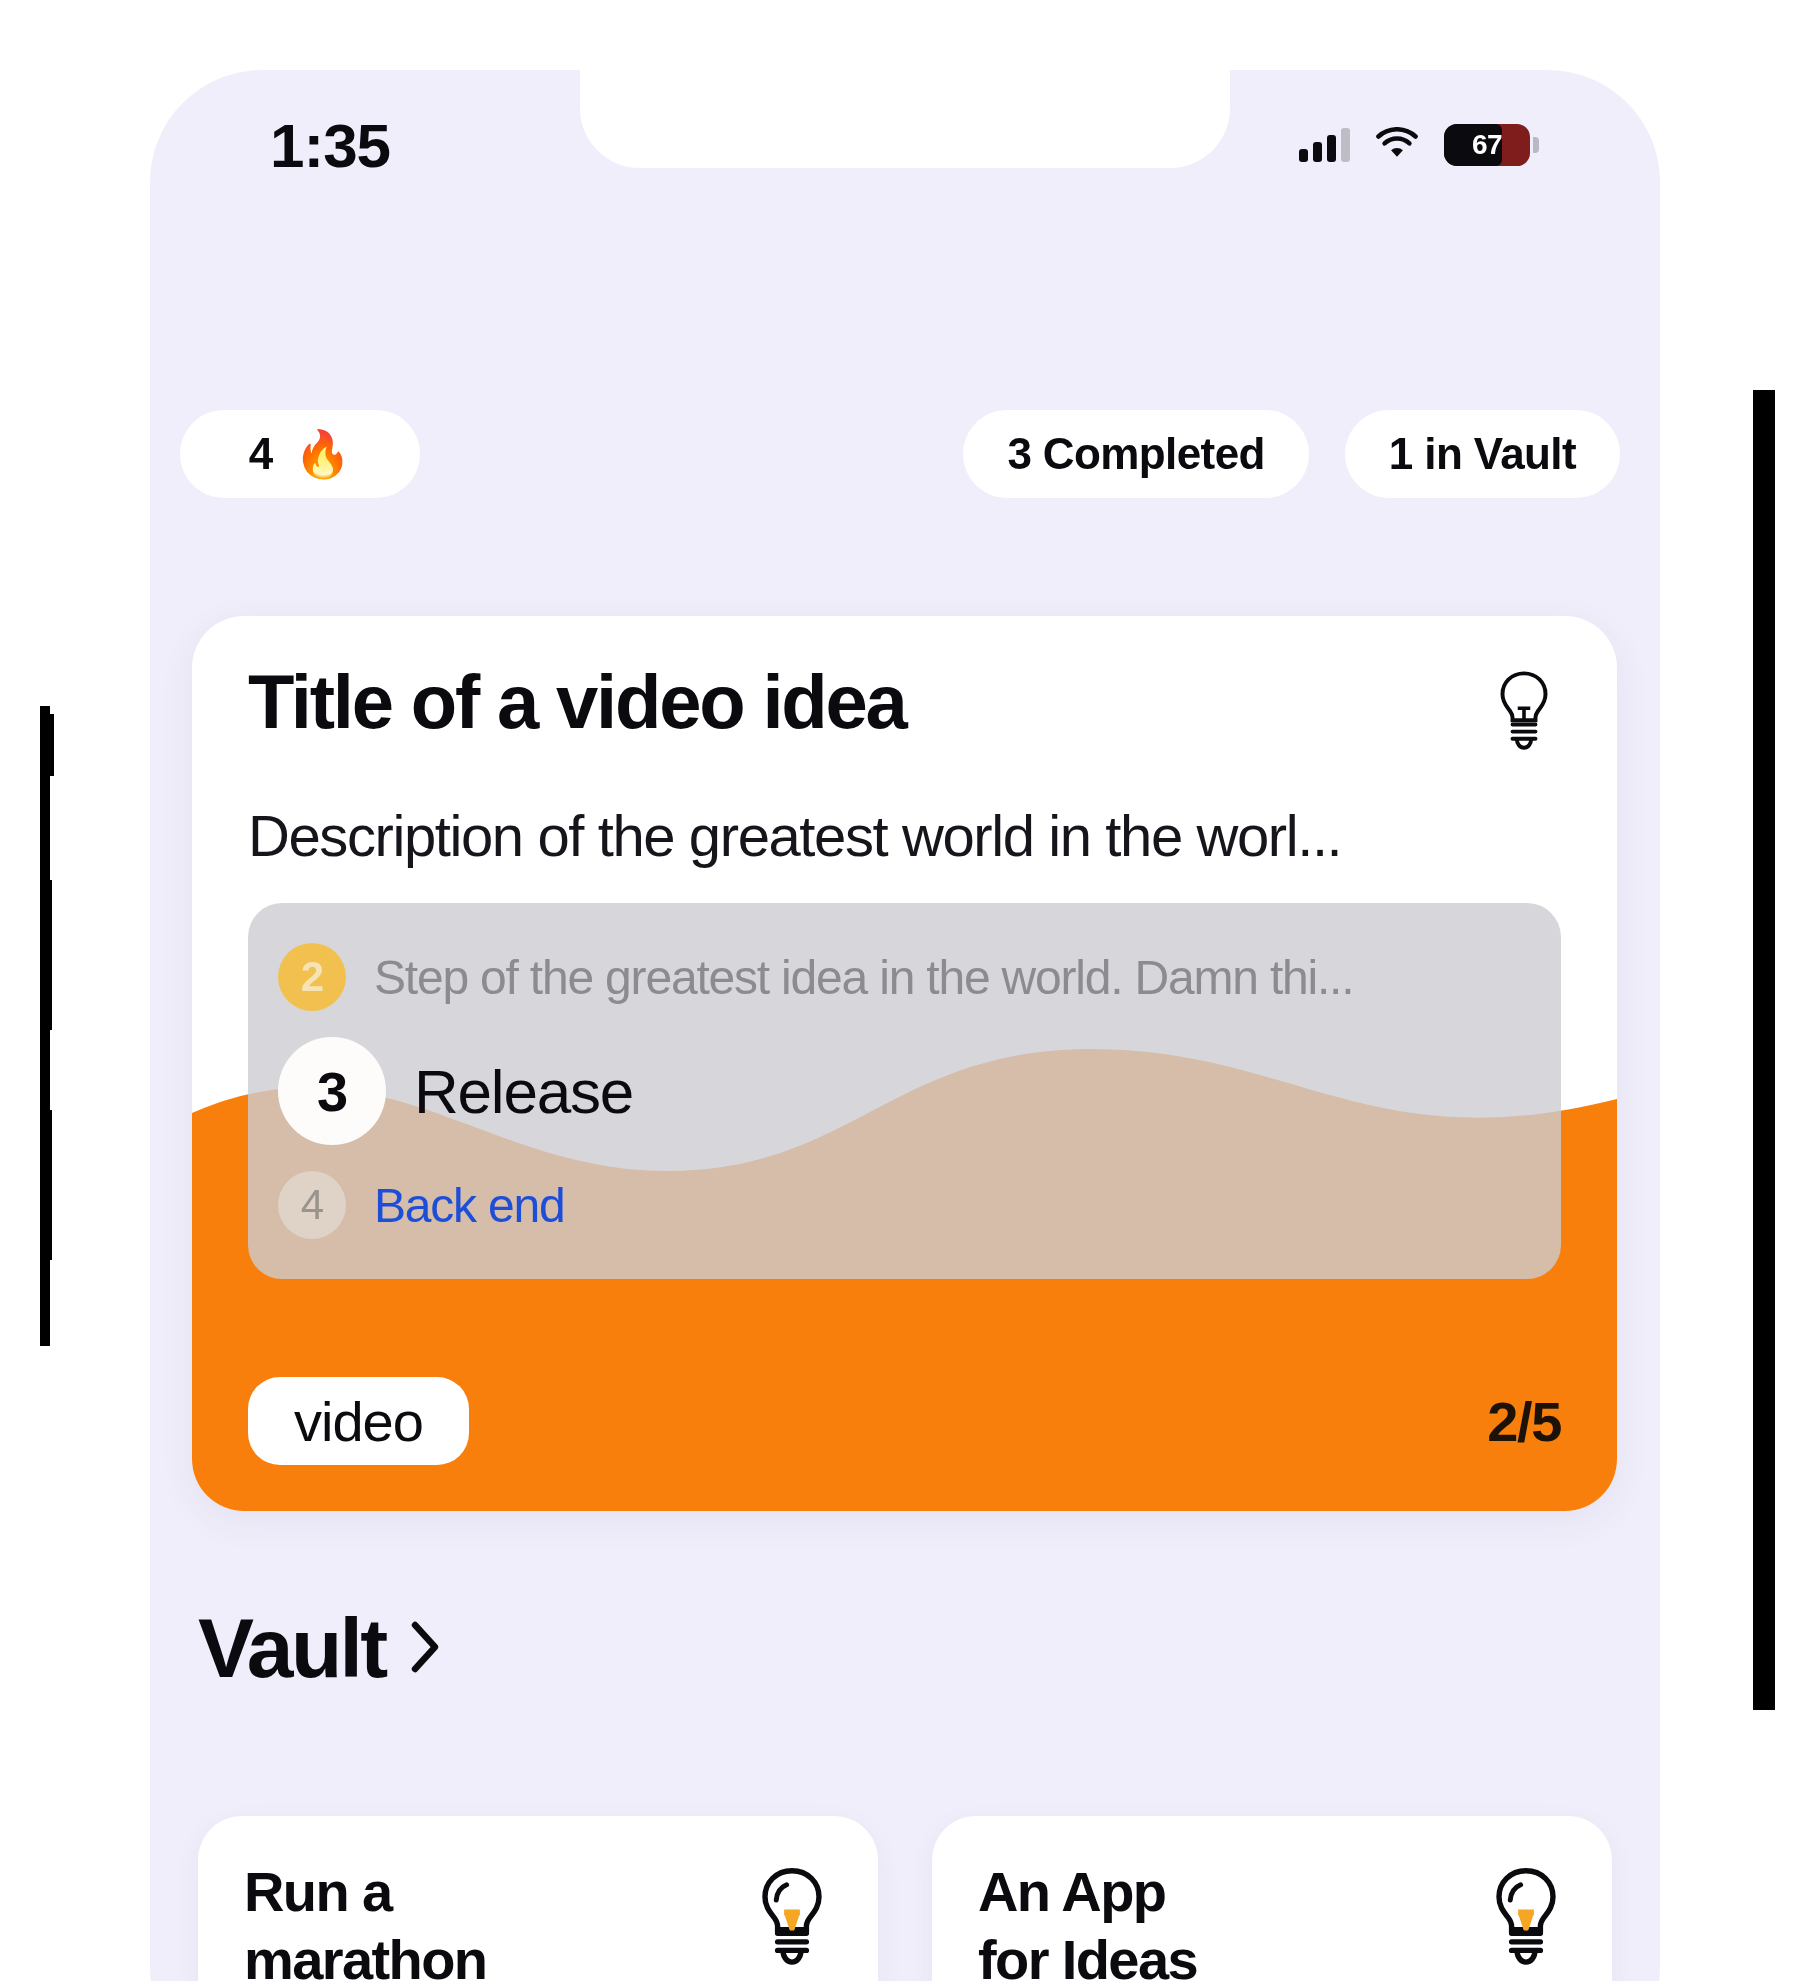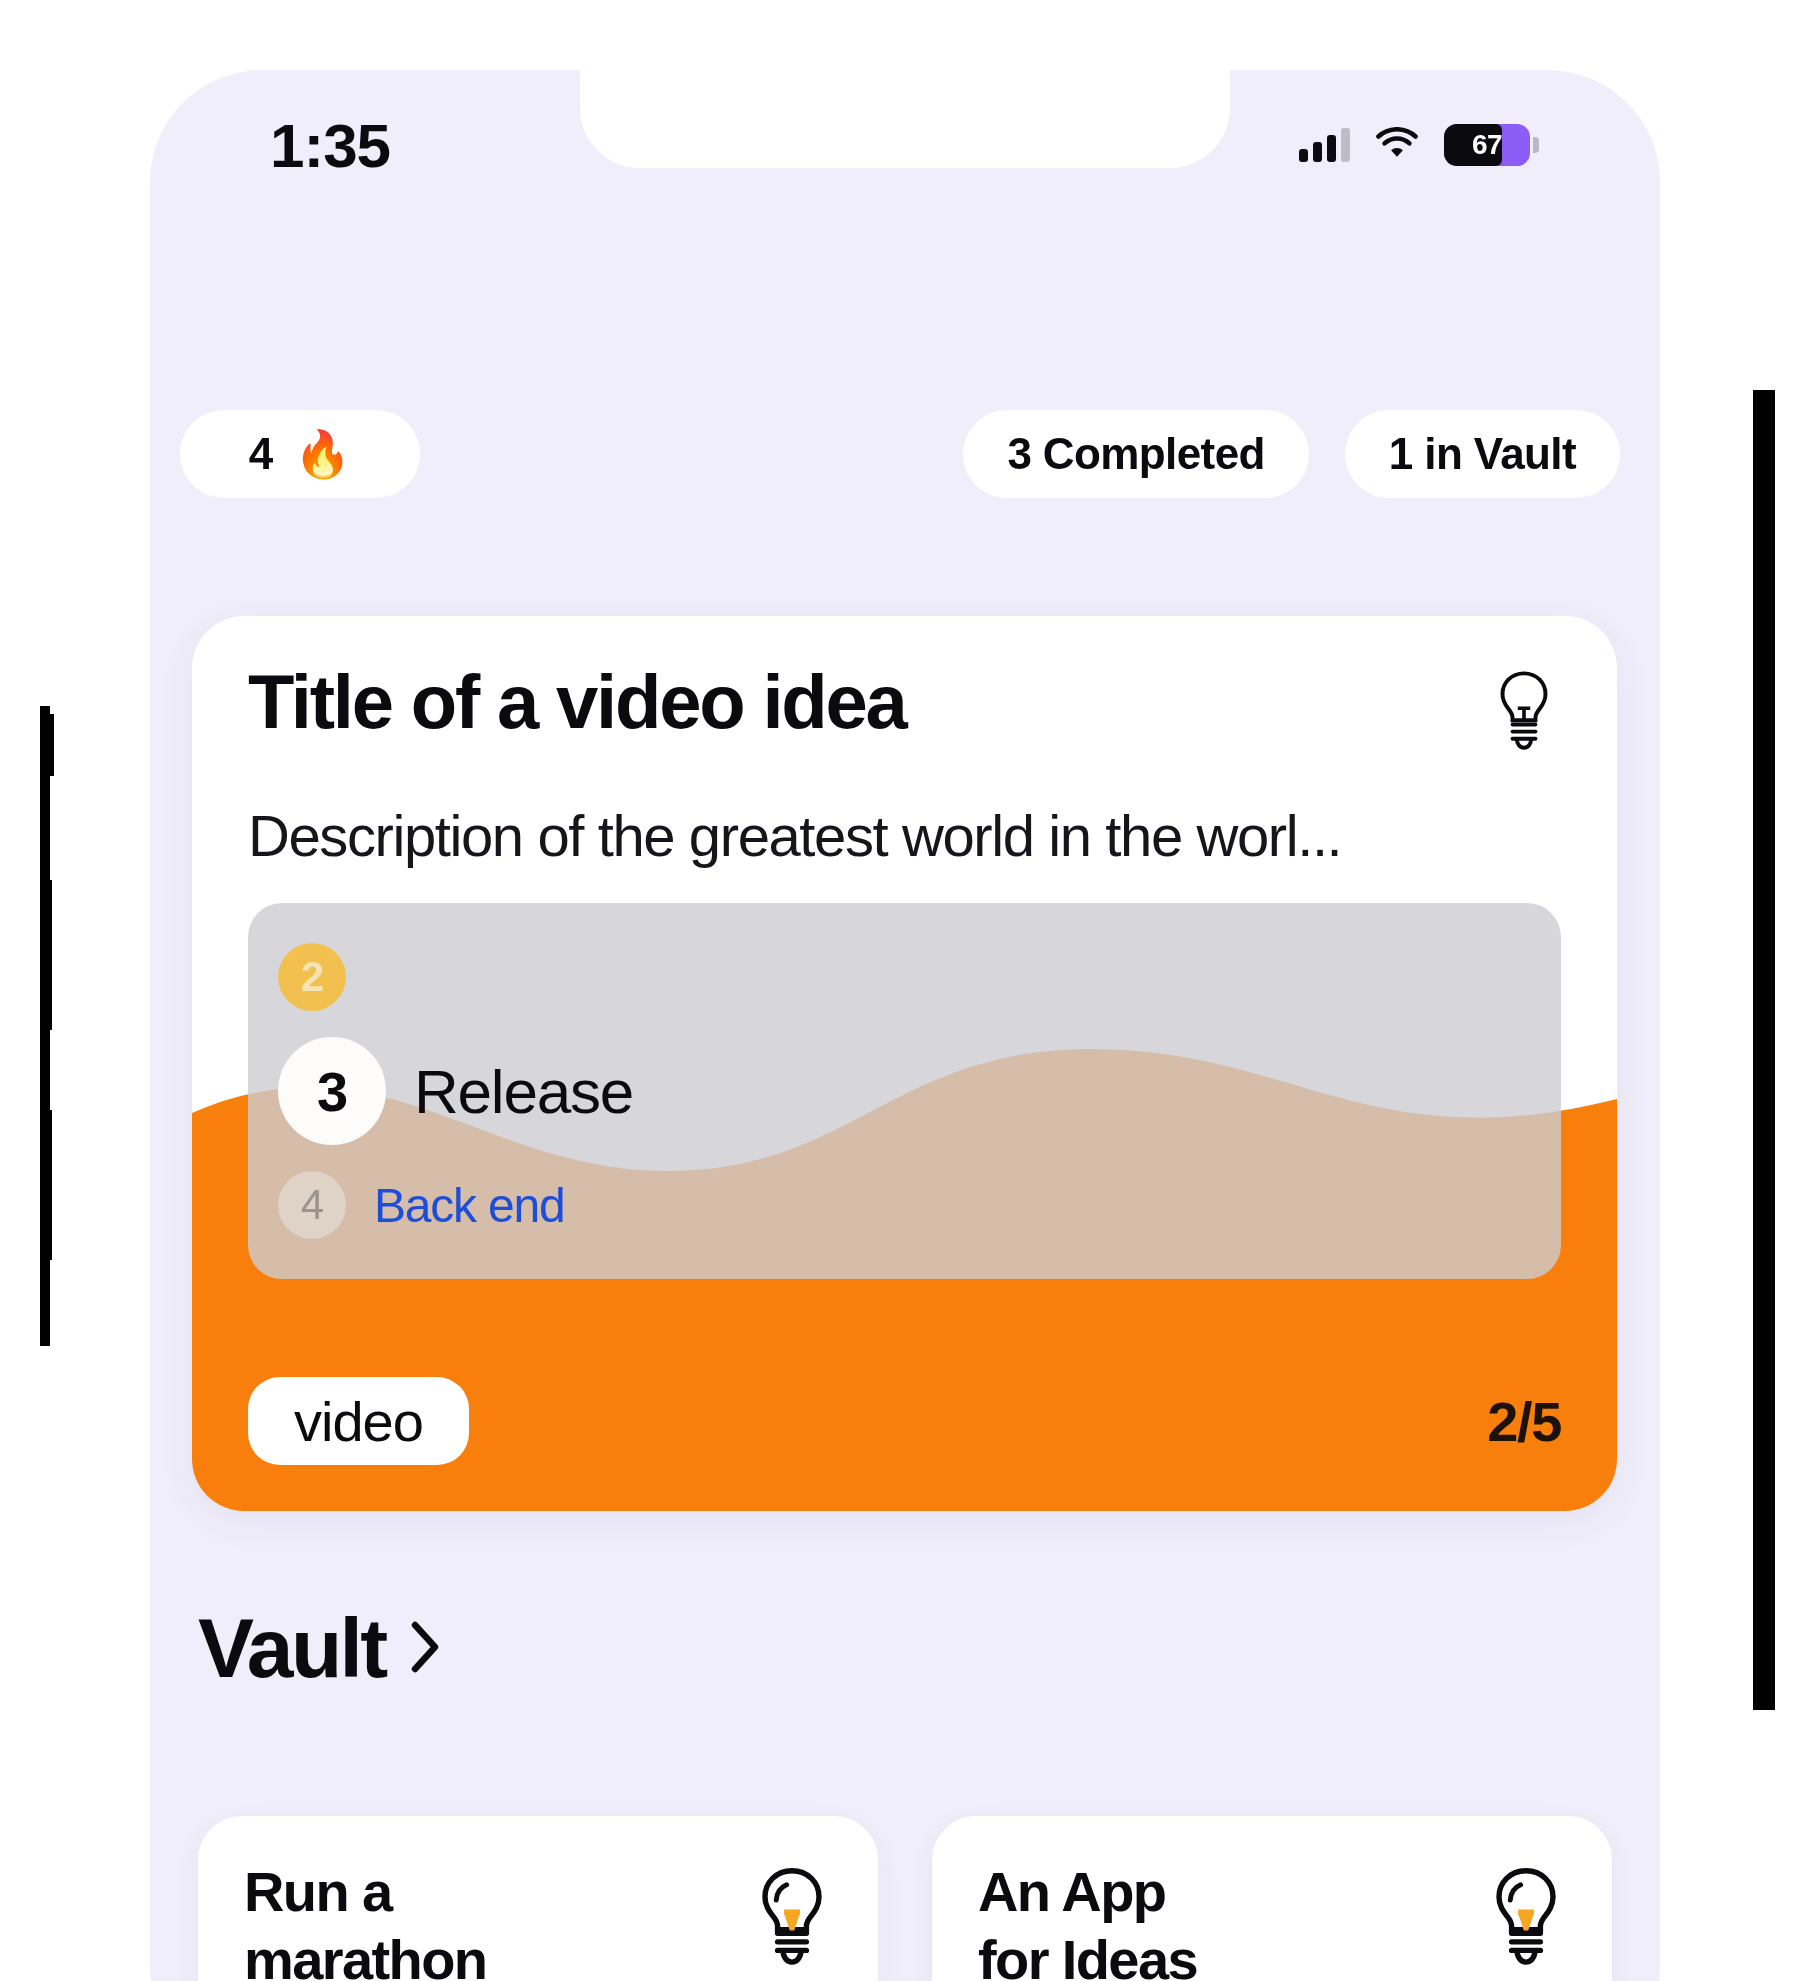--- a/index.html
+++ b/index.html
@@ -67,21 +67,21 @@
   .sig-bars i{ display:block; width:9px; background:#0b0b0f; border-radius:3px; }
   .sig-bars i:nth-child(1){ height:13px; }
   .sig-bars i:nth-child(2){ height:20px; }
   .sig-bars i:nth-child(3){ height:27px; }
   .sig-bars i:nth-child(4){ height:34px; background:#bdbdc6; }
 
   .wifi-ico{ width:42px; height:32px; }
 
   .battery{
     position:relative; width:86px; height:42px;
-    border-radius:13px; background:#8b5cf6;
+    border-radius:13px; background:#7f1d1d;
     display:flex; align-items:center;
   }
   .battery .fill{
     position:absolute; left:0; top:0; bottom:0; width:67%;
     background:#0b0b0f; border-radius:13px 6px 6px 13px;
   }
   .battery .pct{
     position:relative; z-index:2;
     width:100%; text-align:center;
     font-size:28px; font-weight:700; color:#ffffff;
@@ -304,20 +304,21 @@
               <path d="M16 39.5c0 3 1.8 5 4 5s4-2 4-5" fill="none" stroke="#0b0b0f" stroke-width="2.2"></path>
             </svg>
           </span>
         </div>
 
         <div id="idea-desc">Description of the greatest world in the worl...</div>
 
         <div id="steps-panel">
           <div class="step done">
             <span class="num">2</span>
+            <span class="txt">Step of the greatest idea in the world. Damn thi...</span>
           </div>
           <div class="step active">
             <span class="num">3</span>
             <span class="txt">Release</span>
           </div>
           <div class="step todo">
             <span class="num">4</span>
             <span class="txt">Back end</span>
           </div>
         </div>

